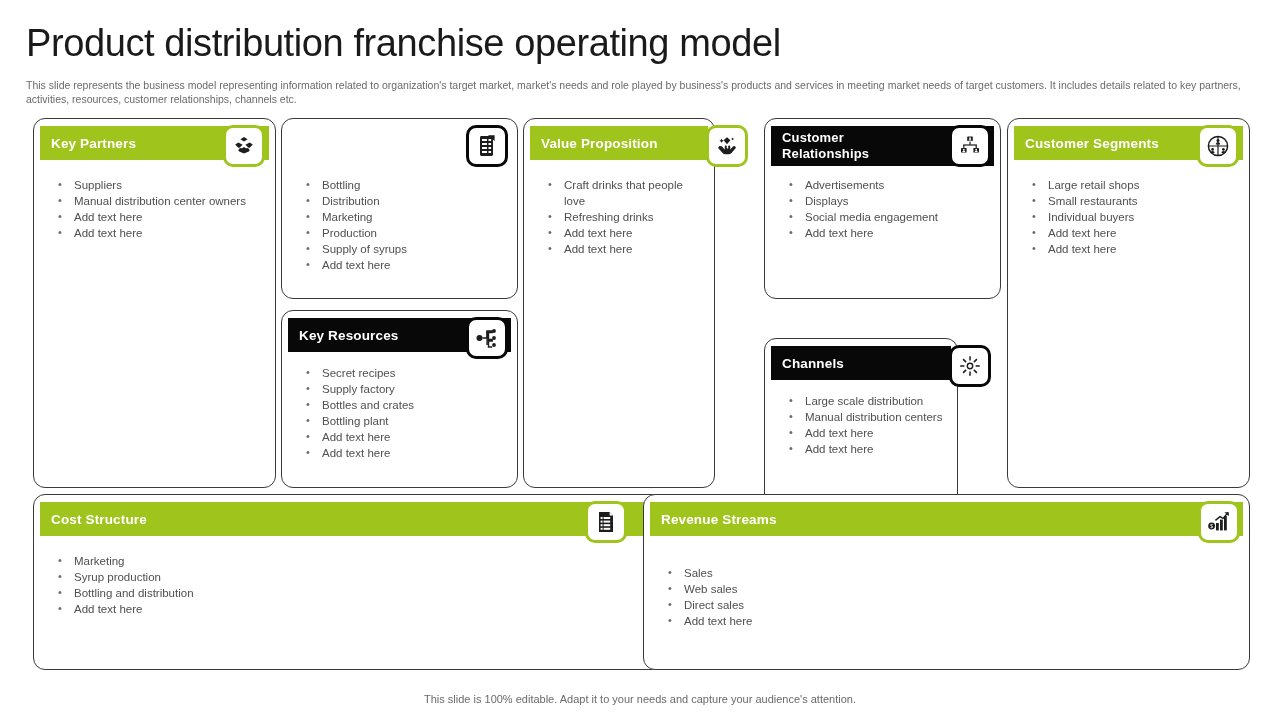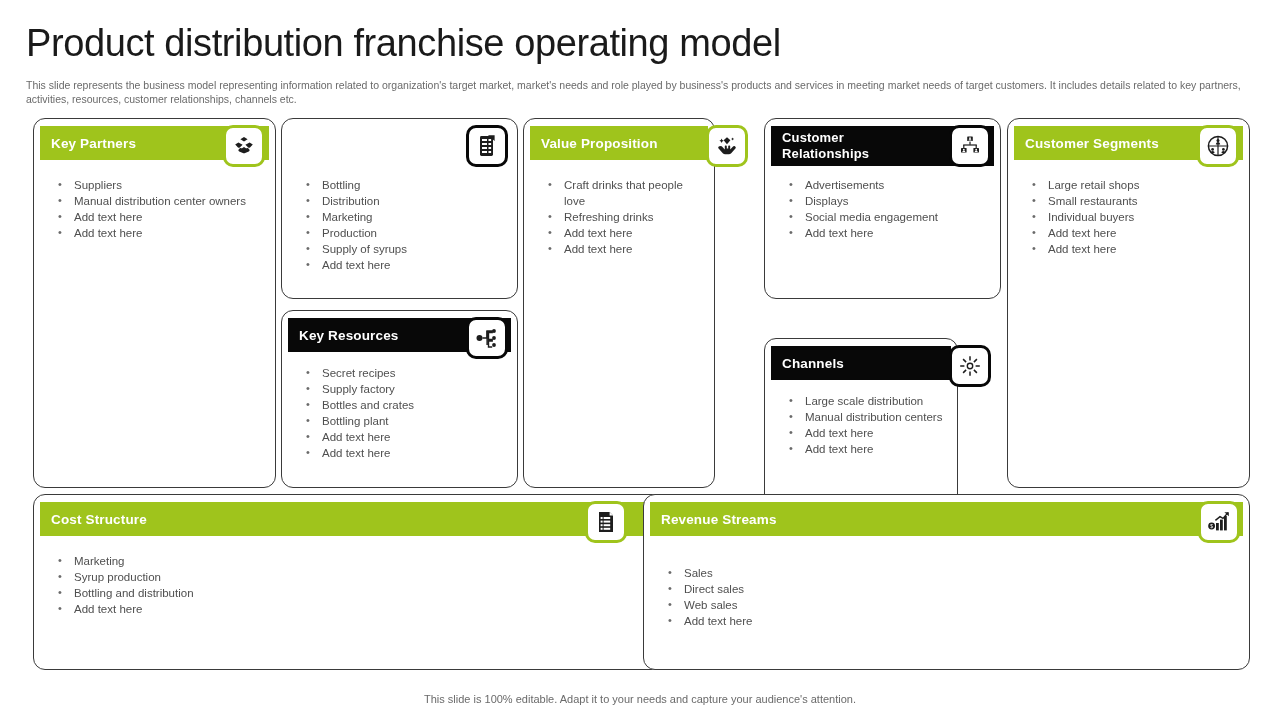--- a/index.html
+++ b/index.html
@@ -298,21 +298,21 @@
         <text x="4.6" y="17" font-size="5" fill="#fff" text-anchor="middle" font-family="Liberation Sans, sans-serif">$</text>
         <rect x="9" y="12" width="2.8" height="7.4"></rect>
         <rect x="13" y="8.6" width="2.8" height="10.8"></rect>
         <rect x="17" y="5" width="2.8" height="14.4"></rect>
         <path d="M8.4 9.4 L13 5.6 L16 7.4 L21 1.6" stroke="#1d1d1d" stroke-width="1.4" fill="none"></path>
         <path d="M17.4 1.2 L21.8 1.2 L21.8 5.2 Z"></path>
       </svg>
     </div>
     <ul class="bullets" style="top: 70px;">
       <li>Sales</li>
+      <li>Web sales</li>
       <li>Direct sales</li>
-      <li>Web sales</li>
       <li>Add text here</li>
     </ul>
   </div>
 
   <div class="footer">This slide is 100% editable. Adapt it to your needs and capture your audience's attention.</div>
 
 </div>
 
 </body></html>

